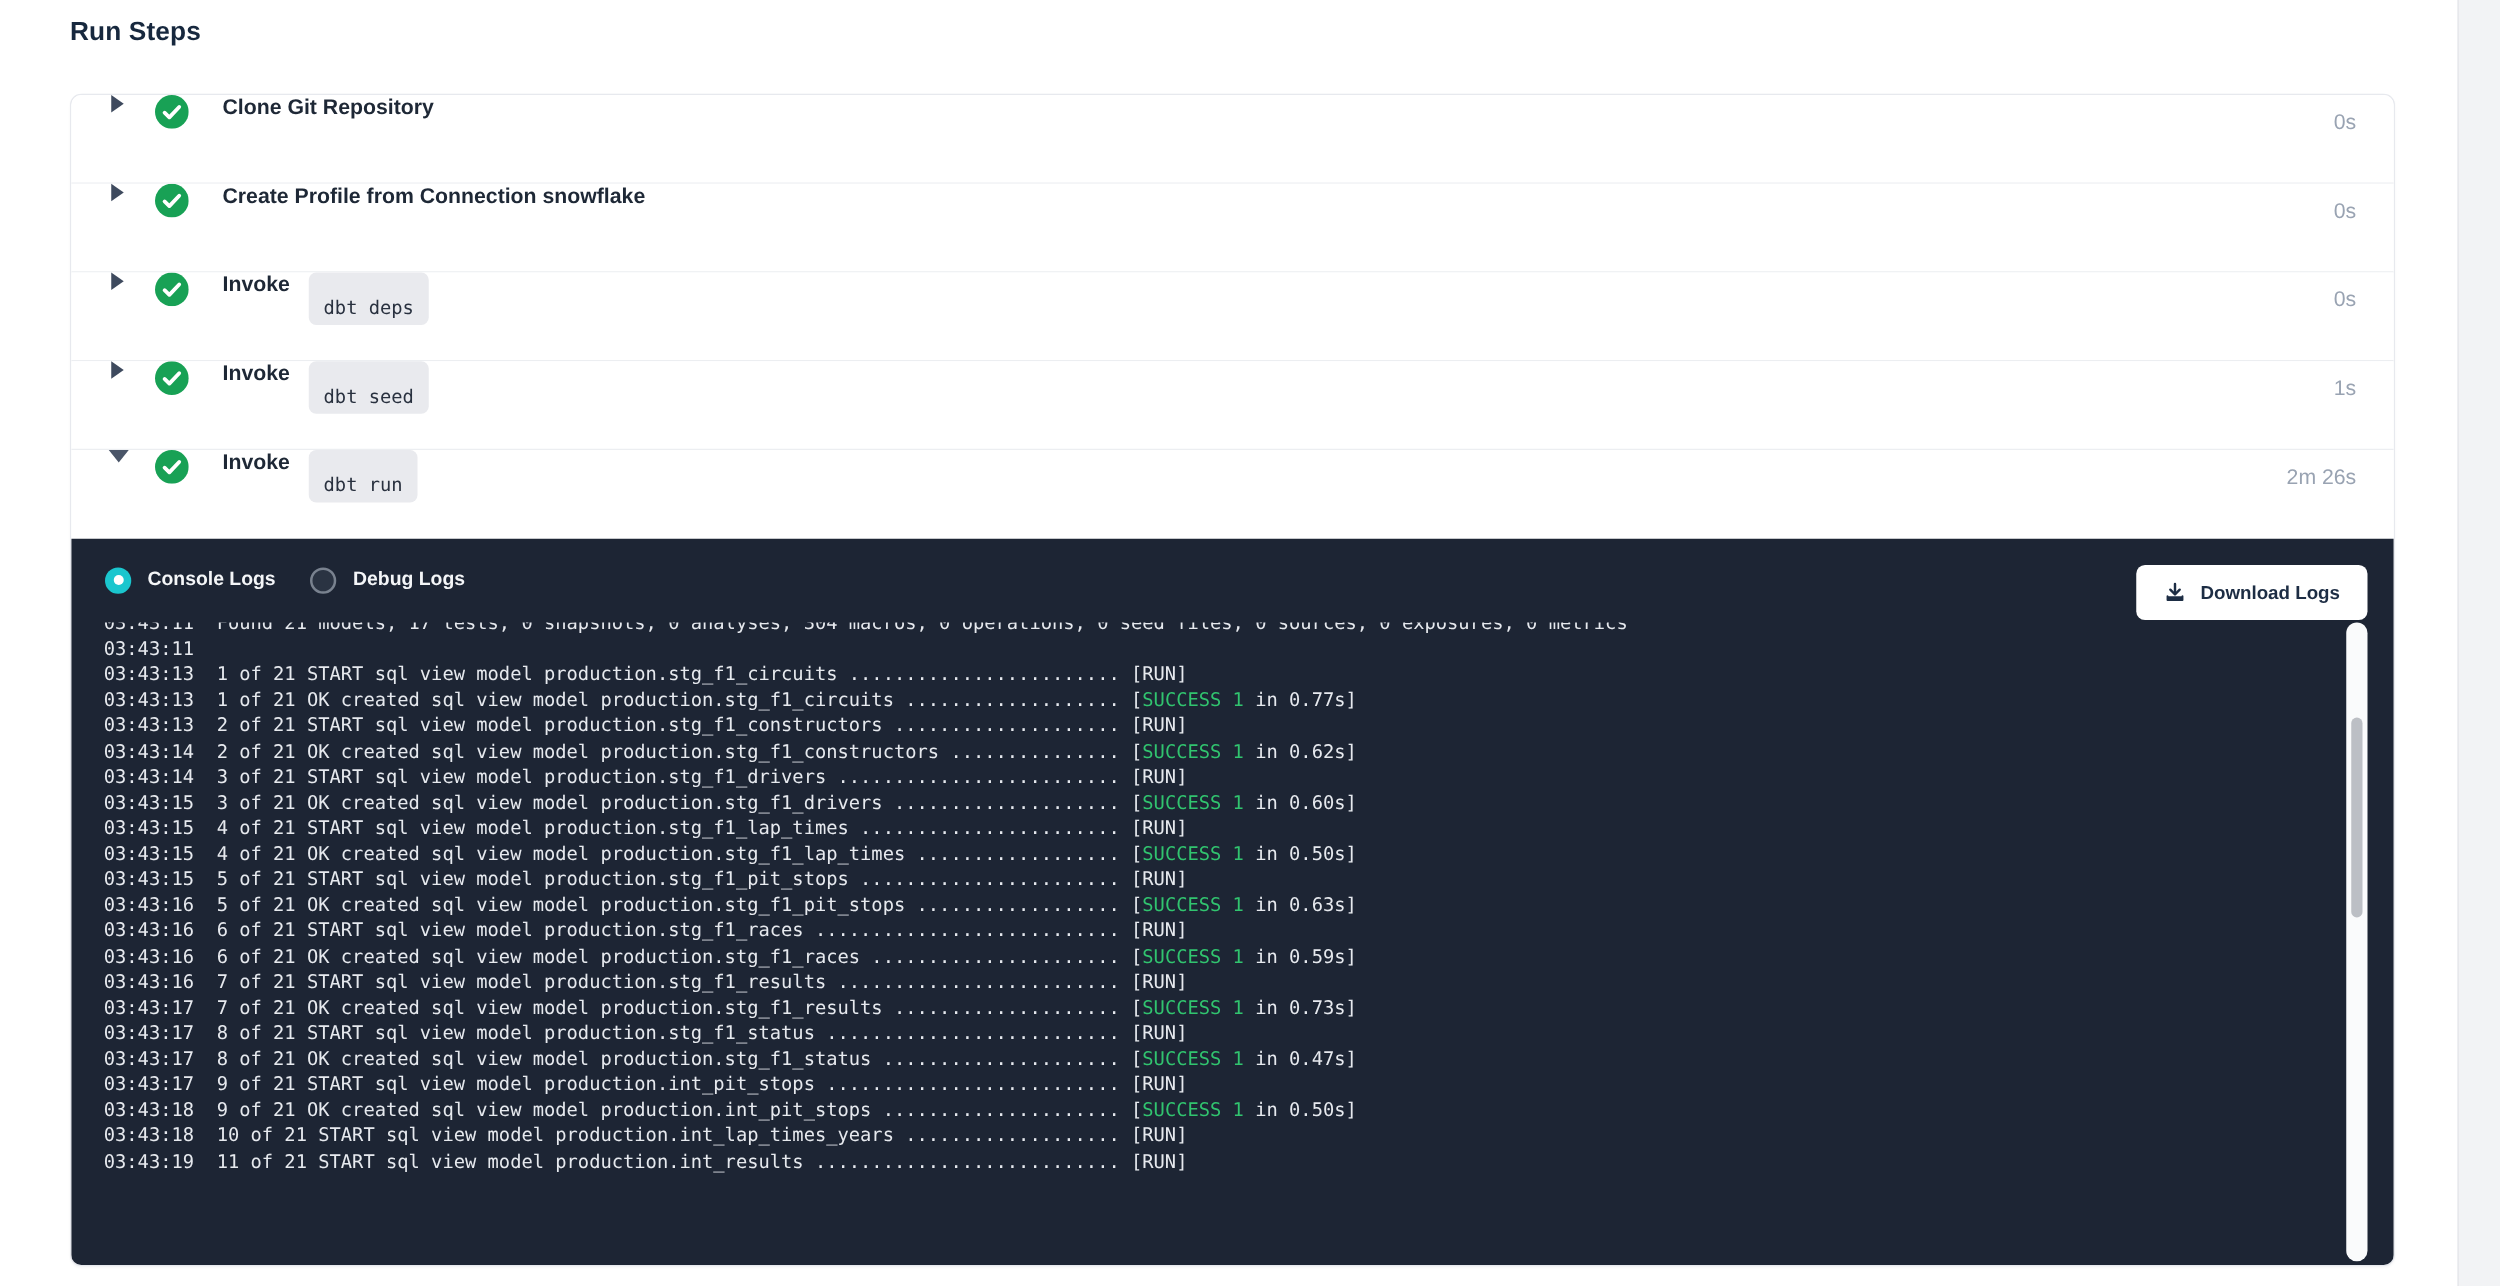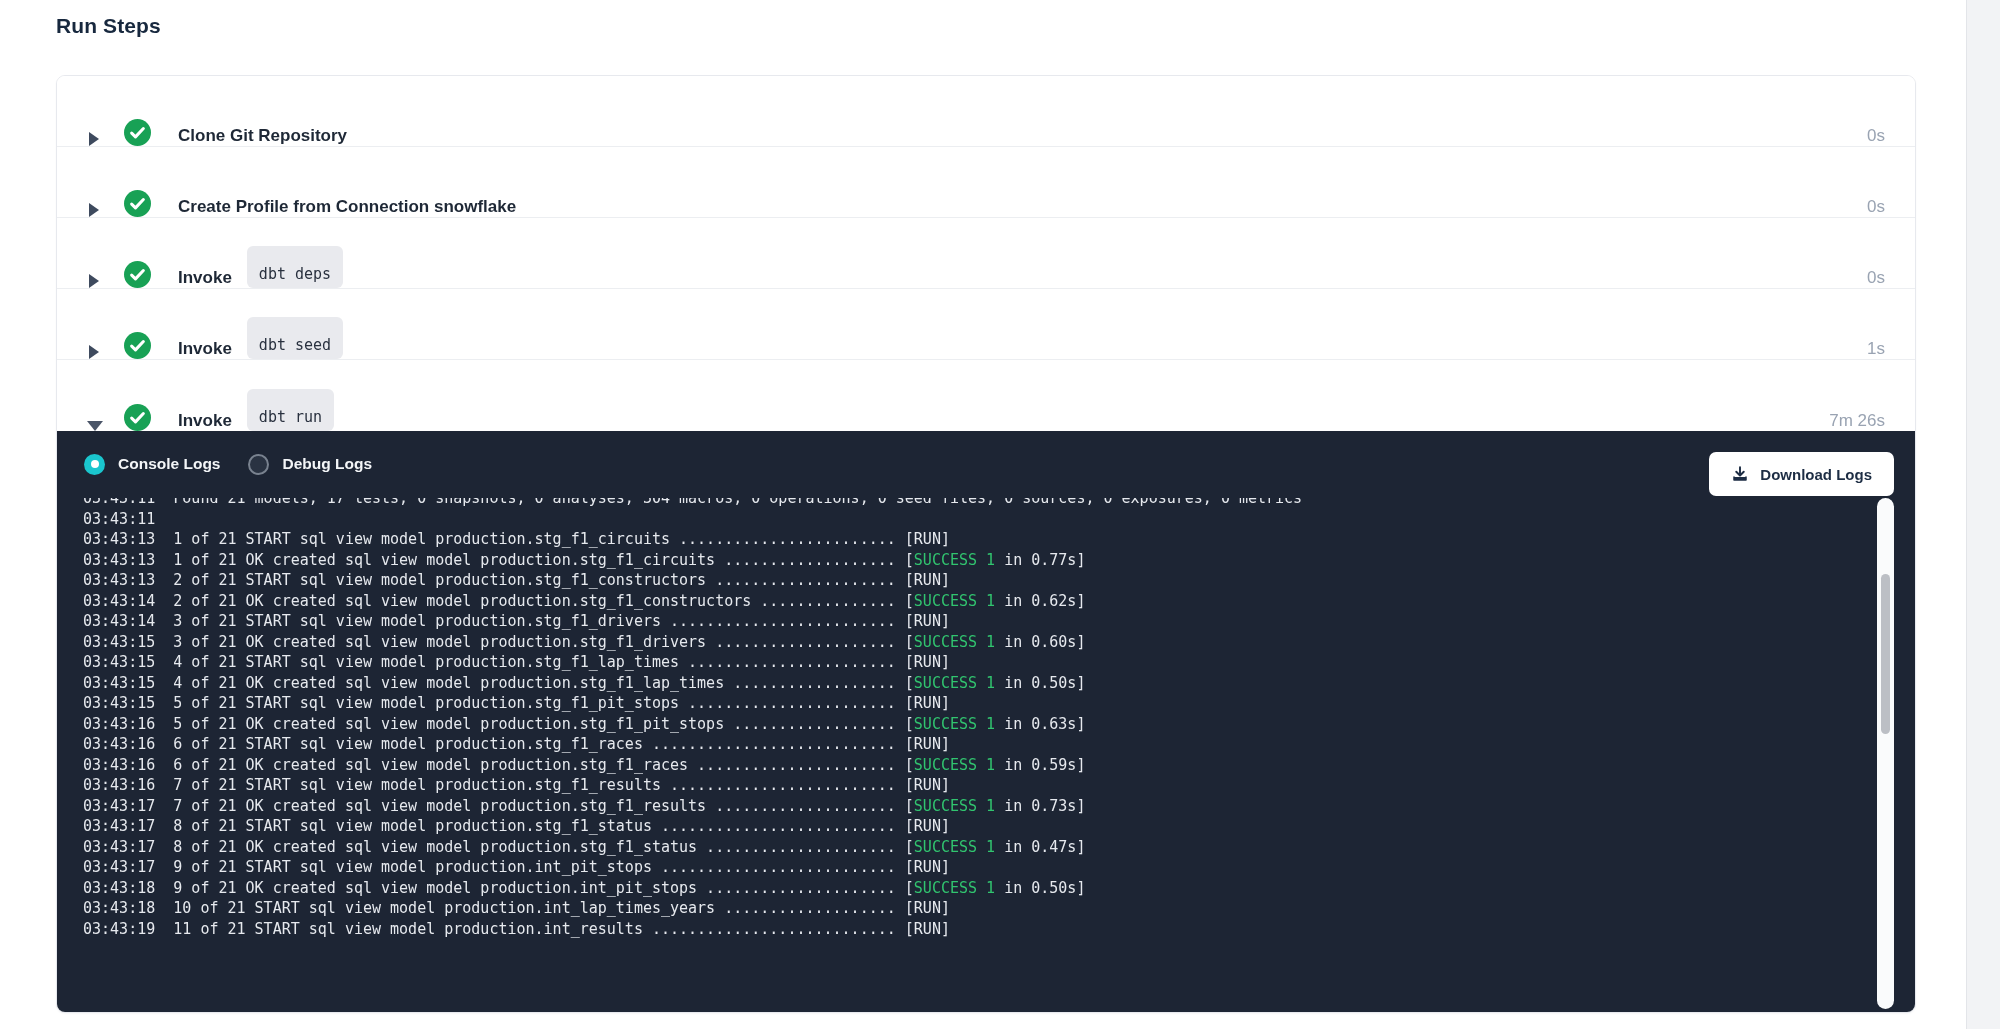--- a/index.html
+++ b/index.html
@@ -6,21 +6,21 @@
   html,body { background:#ffffff; }
   body { font-family:"Liberation Sans", sans-serif; }
   .canvas { position:relative; width:2000px; height:1029px; background:#ffffff; overflow:hidden; }
 
   .page-heading { position:absolute; left:56px; top:14px; font-size:21px; font-weight:700; color:#17283e; letter-spacing:.1px; }
 
   .steps-card { position:absolute; left:56px; top:75px; width:1860px; height:938px;
     background:#ffffff; border:1px solid #e7e9ee; border-radius:9px; overflow:hidden;
     box-shadow:0 1px 2px rgba(16,24,40,.04); }
 
-  .step-row { position:relative; height:71px; display:flex; align-items:flex-end; padding:0 30px 0 32px;
+  .step-row { position:relative; height:71px; display:flex; align-items:flex-start; padding:0 30px 0 32px;
     background:#fff; border-bottom:1px solid #eceef1; cursor:pointer; }
   .step-row:nth-child(5) { border-bottom:none; }
 
   .caret { width:0; height:0; margin-right:25px; flex:0 0 auto; }
   .caret.right { border-top:7px solid transparent; border-bottom:7px solid transparent; border-left:10px solid #3e4a5e; }
   .caret.down  { border-left:8px solid transparent; border-right:8px solid transparent; border-top:10px solid #4a5568; margin-right:21px; margin-left:-2px; }
 
   .check-wrap { width:27px; height:27px; margin-right:27px; flex:0 0 auto; display:inline-flex; }
   .check-wrap svg { width:27px; height:27px; display:block; }
 
@@ -113,21 +113,21 @@
         <div class="step-row">
           <span class="caret down"></span>
           <span class="check-wrap">
             <svg viewBox="0 0 24 24">
               <circle cx="12" cy="12" r="12" fill="#18a155"></circle>
               <path d="M6.8 12.6l3.4 3.3 7-7.4" fill="none" stroke="#ffffff" stroke-width="2.7" stroke-linecap="round" stroke-linejoin="round"></path>
             </svg>
           </span>
           <span class="step-title">Invoke</span>
           <span class="step-code">dbt run</span>
-          <span class="step-duration">7m 26s</span>
+          <span class="step-duration">2m 26s</span>
         </div>
       </div>
 
     <div class="log-panel">
       <div class="radio-group" id="radio-group">
           <span class="radio-option">
             <span class="radio-circle on"></span>
             <span class="radio-label">Console Logs</span>
           </span>
           <span class="radio-option">

